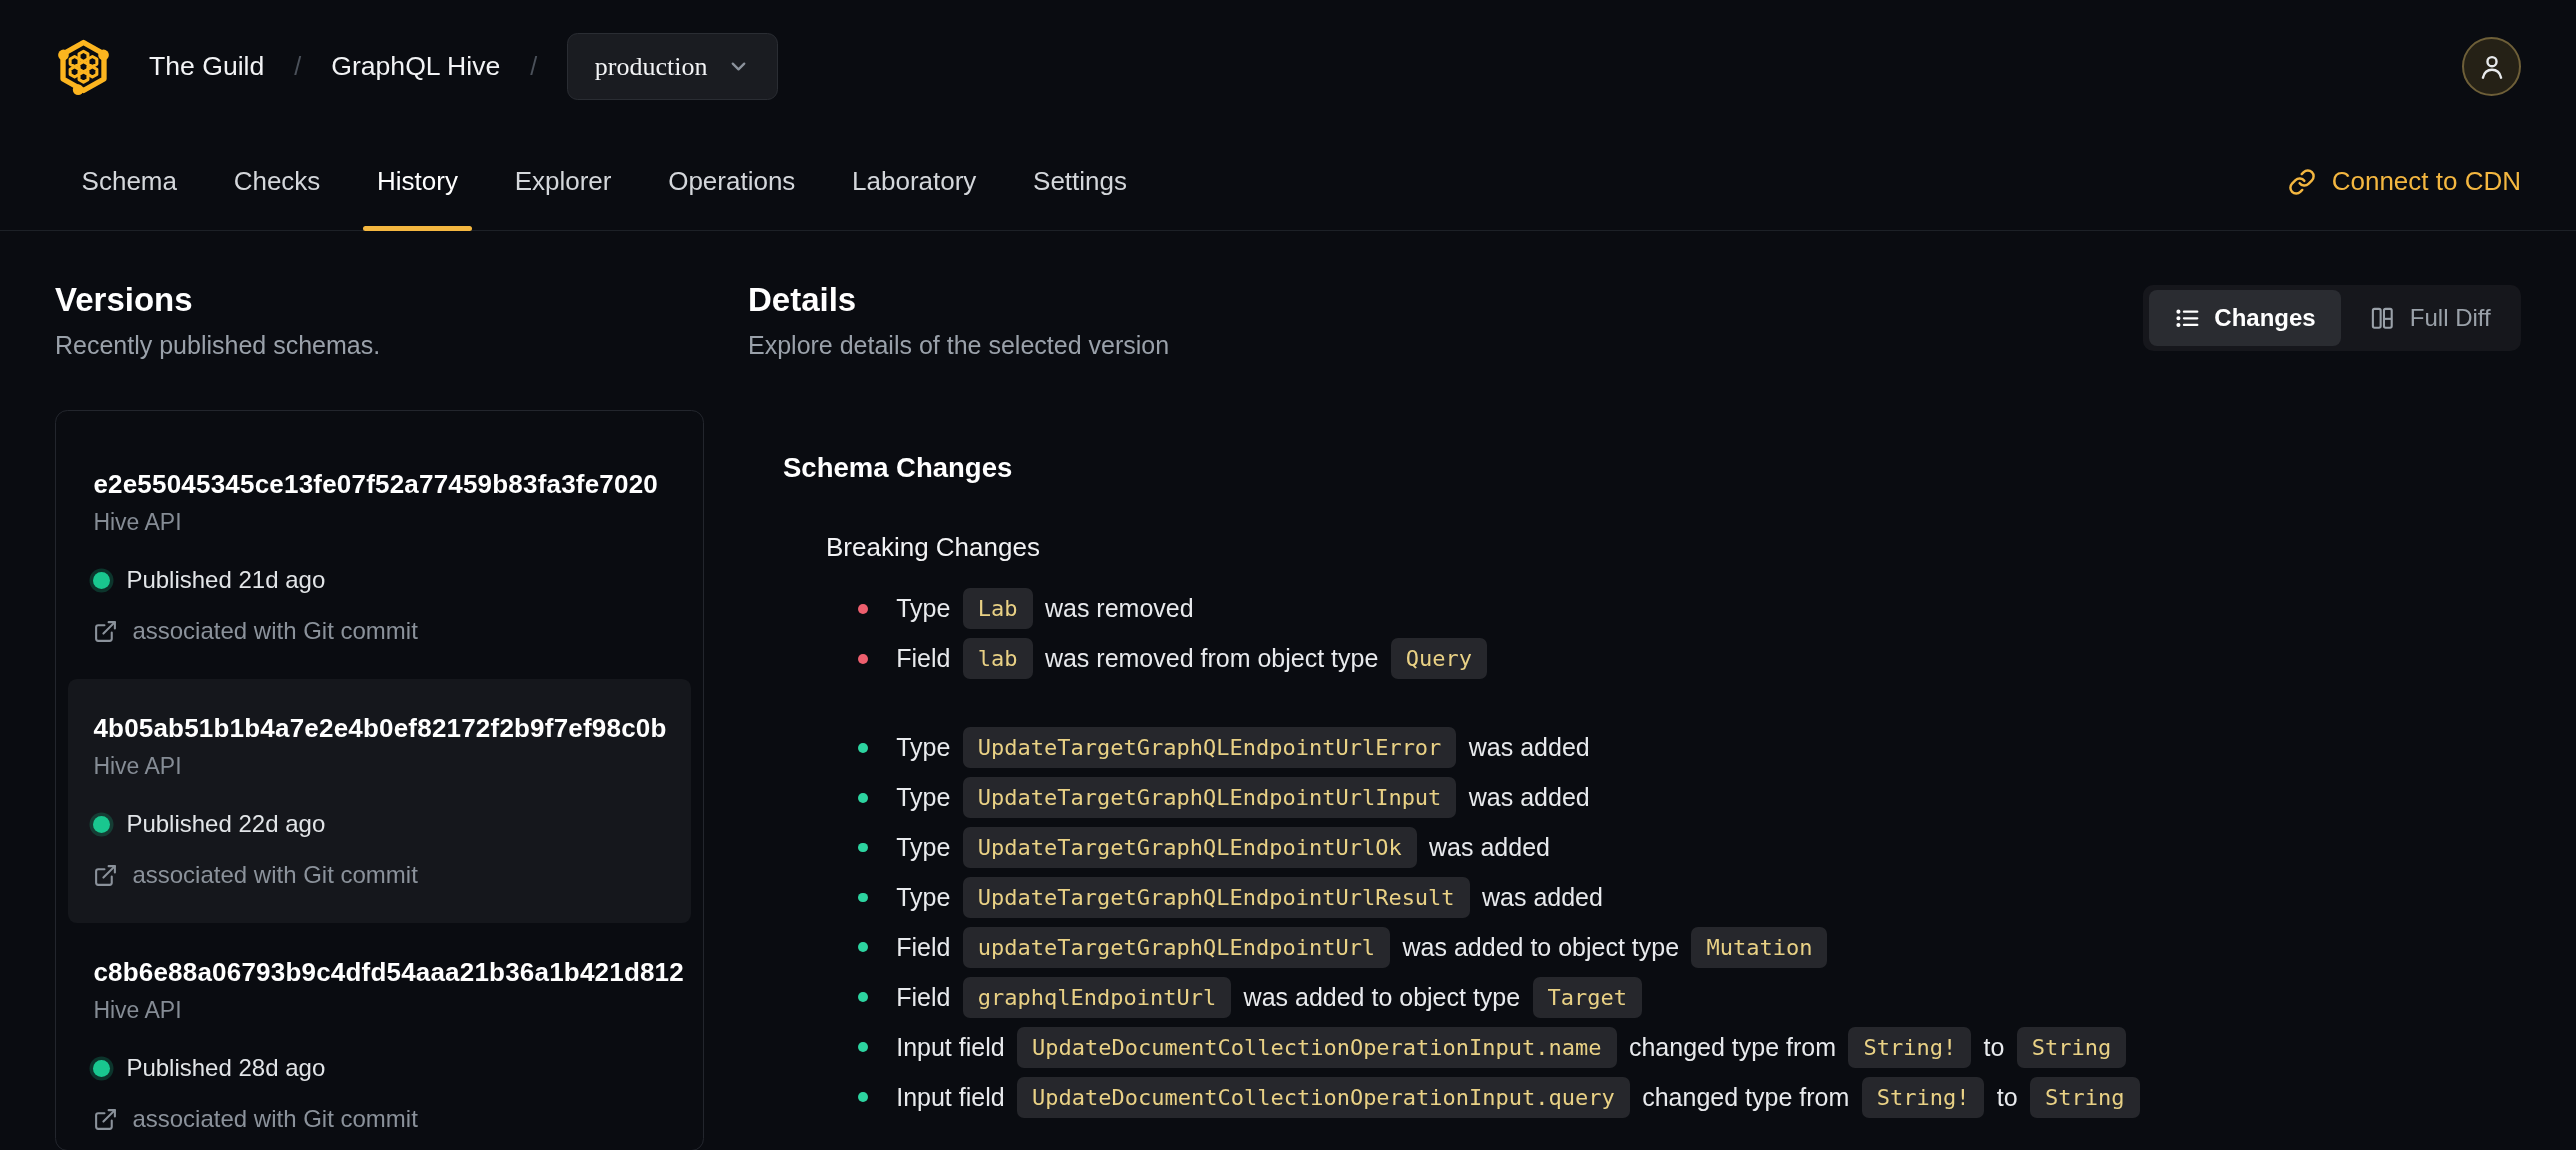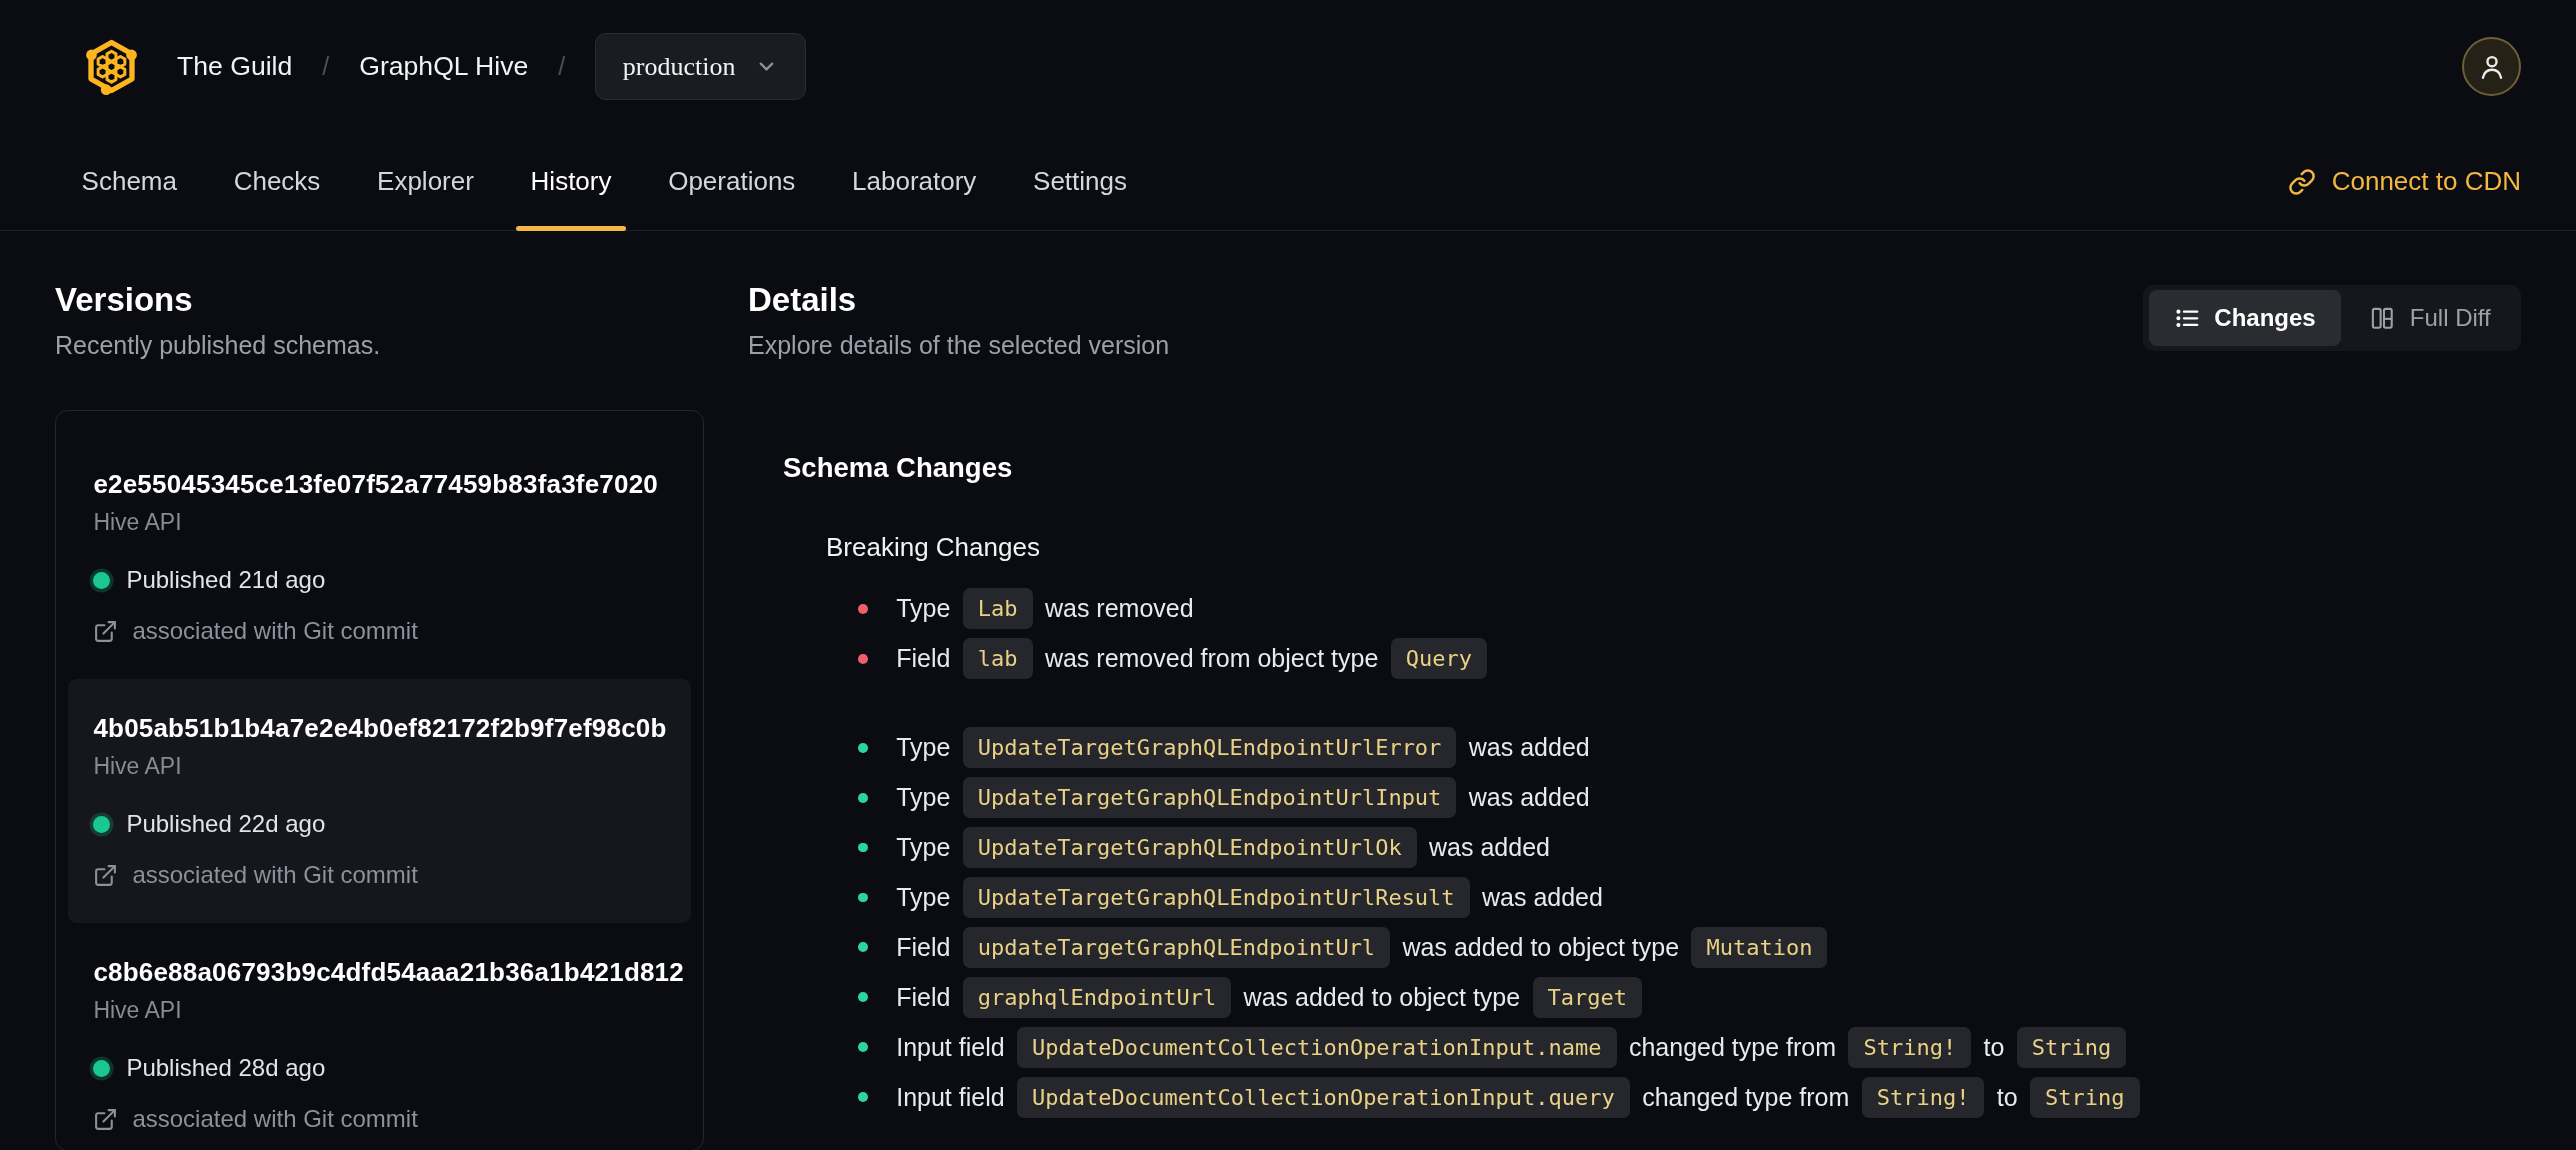--- a/index.html
+++ b/index.html
@@ -20,21 +20,21 @@
   body{
     width:2576px;height:1151px;overflow:hidden;
     font-family:"Liberation Sans", sans-serif;
     color:var(--text);
   }
   .page{width:2576px;height:1151px;overflow:hidden;display:flex;flex-direction:column;}
 
   
   .app-header{
     height:133px;padding:0 55px;flex:0 0 auto;
-    display:flex;align-items:center;justify-content:space-between;margin-left:28px;
+    display:flex;align-items:center;justify-content:space-between;
   }
   .brand{display:flex;align-items:center;gap:30px;}
   .logo{width:57px;height:57px;display:inline-flex;margin-right:7px;cursor:pointer;}
   .crumb{font-size:26.6px;font-weight:500;color:#f2f3f5;text-decoration:none;cursor:pointer;}
   .crumb-sep{font-size:25px;color:#4b515a;}
   .target-btn{
     display:flex;align-items:center;gap:19.5px;
     background:#1a1c21;border:0.9px solid #2a2d33;border-radius:10.6px;
     padding:17.7px 26.6px;font-size:26px;color:#f2f3f5;cursor:pointer;
     font-family:Liberation Serif, serif;
@@ -172,22 +172,22 @@
         <circle cx="12" cy="8" r="3.4"></circle>
         <path d="M5.2 20c.9-3.9 3.6-5.9 6.8-5.9s5.9 2 6.8 5.9"></path>
       </svg>
     </button>
   </header>
 
   <nav class="tab-bar">
     <div class="tabs" id="tabs">
         <button class="tab">Schema</button>
         <button class="tab">Checks</button>
+        <button class="tab active">History</button>
         <button class="tab">Explorer</button>
-        <button class="tab active">History</button>
         <button class="tab">Operations</button>
         <button class="tab">Laboratory</button>
         <button class="tab">Settings</button>
       </div>
     <a class="cdn-link">
       <svg viewBox="0 0 24 24" fill="none" stroke-width="2.1" stroke-linecap="round" stroke-linejoin="round">
         <path d="M10 13a5 5 0 0 0 7.54.54l3-3a5 5 0 0 0-7.07-7.07l-1.72 1.71"></path>
         <path d="M14 11a5 5 0 0 0-7.54-.54l-3 3a5 5 0 0 0 7.07 7.07l1.71-1.71"></path>
       </svg>
       <span>Connect to CDN</span>

